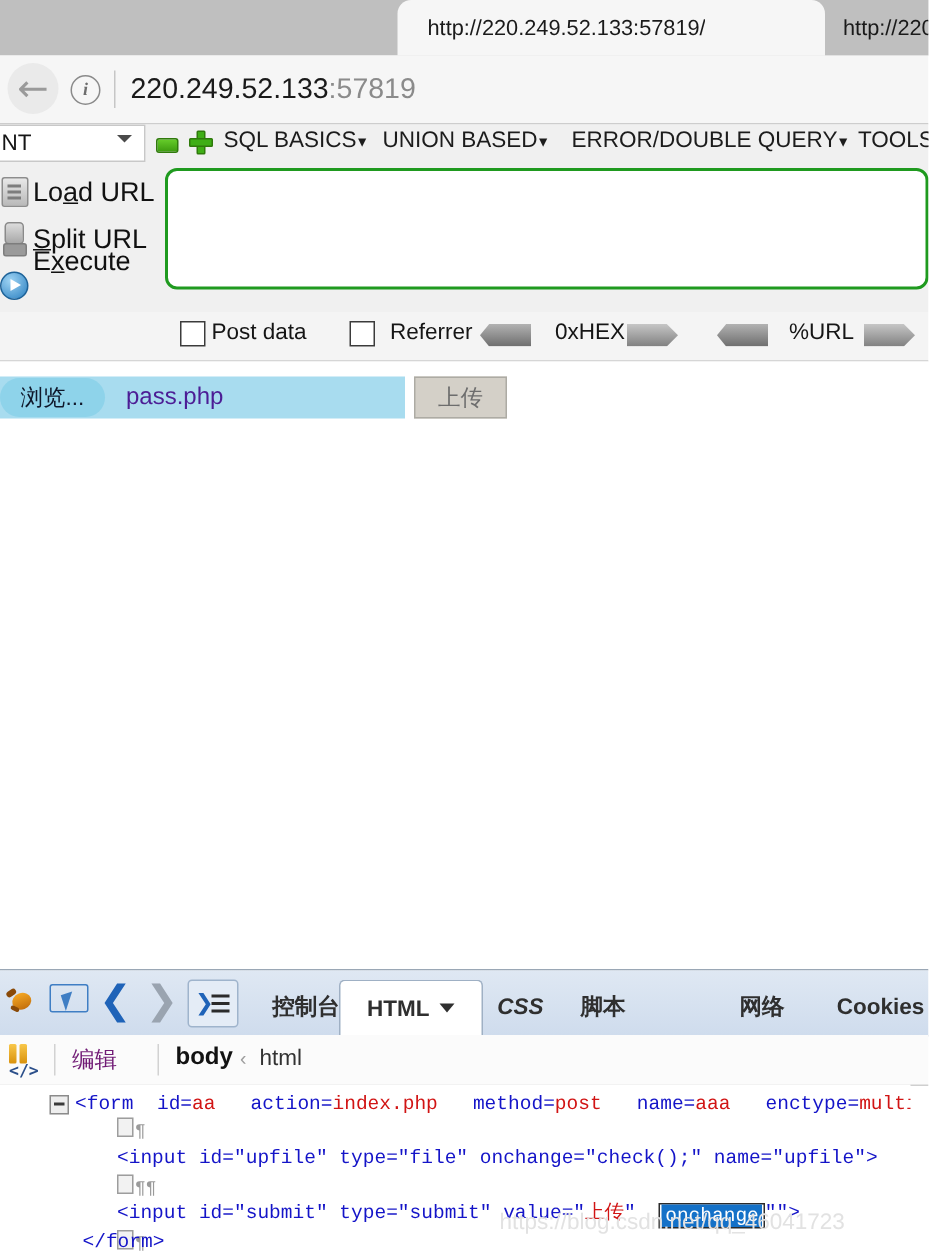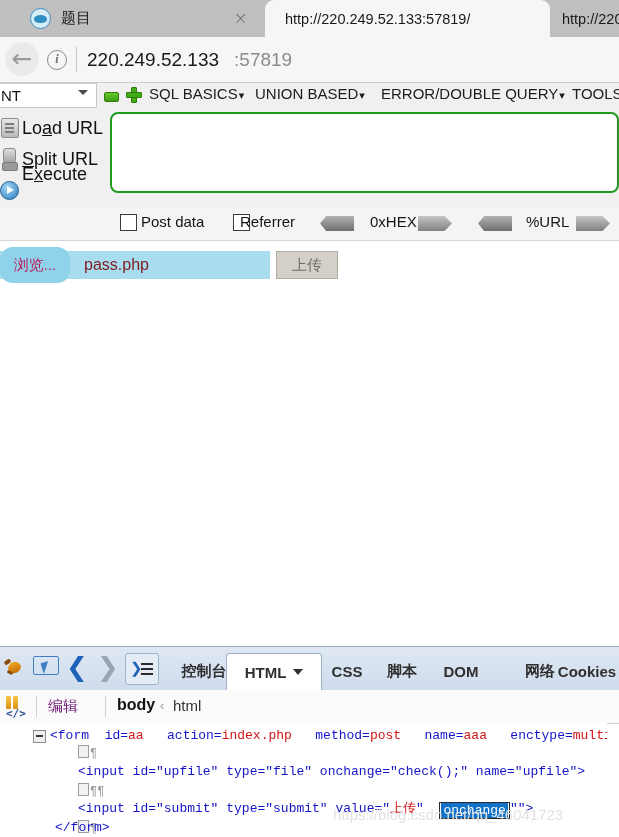--- a/index.html
+++ b/index.html
@@ -69,21 +69,21 @@
     position:absolute;left:47px;top:13px;width:18px;height:18px;
     border-radius:50%;border:1.4px solid #8a8a8a;color:#6d6d6d;
     font-size:12px;line-height:17px;text-align:center;
     font-family:"Liberation Serif",serif;font-style:italic;font-weight:bold;
   }
   .url-sep{position:absolute;left:76px;top:10px;width:1px;height:25px;background:#c6c6c6;}
   .url-text{
     position:absolute;left:87px;top:10px;height:25px;line-height:25px;
     font-size:19px;color:#1a1a1a;white-space:nowrap;
   }
-  .url-port{color:#8b8b8b;padding-left:15px;}
+  .url-port{color:#8b8b8b;}
 
   
   .hackbar{
     position:absolute;left:0;top:83px;width:619px;height:125px;
     background:#f0f0f0;
   }
   .hb-select{
     position:absolute;left:-40px;top:0;width:137px;height:25px;
     background:#ffffff;border:1px solid #c8c8c8;
     font-size:15px;color:#151515;
@@ -160,21 +160,21 @@
   .optrow{
     position:absolute;left:0;top:208px;width:619px;height:32px;
     background:#f4f4f4;border-bottom:1px solid #d6d6d6;
   }
   .chk{
     position:absolute;top:6px;width:15px;height:15px;
     background:#ffffff;border:1.5px solid #3b3b3b;
   }
   .chk1{left:120px;} .chk2{left:233px;}
   .opt-label{position:absolute;top:5px;font-size:15px;color:#151515;white-space:nowrap;}
-  .ol1{left:141px;} .ol2{left:240px;}
+  .ol1{left:141px;} .ol2{left:260px;}
   .ol3{left:370px;} .ol4{left:526px;}
 
   .arrow-l,.arrow-r{position:absolute;top:8px;width:34px;height:15px;}
   .arrow-l{
     background:linear-gradient(#b2b2b2,#6e6e6e);
     clip-path:polygon(100% 0,100% 100%,18% 100%,0 50%,18% 0);
   }
   .arrow-r{
     background:linear-gradient(#c6c6c6,#808080);
     clip-path:polygon(0 0,78% 0,100% 50%,78% 100%,0 100%);
@@ -184,26 +184,26 @@
 
   
   .page{
     position:absolute;left:0;top:241px;width:619px;height:405px;background:#ffffff;
   }
   .filewrap{
     position:absolute;left:0;top:10px;width:270px;height:28px;
     background:#a8dcef;display:flex;align-items:center;
   }
   .file-btn{
-    width:70px;height:36px;background:#8ed3ea;
+    width:70px;height:26px;background:#8ed3ea;
     display:flex;align-items:center;justify-content:center;
-    font-size:15px;color:#be185d;box-sizing:border-box;border-radius:13px;
+    font-size:15px;color:#0f172a;box-sizing:border-box;border-radius:13px;
   }
   .file-name{
-    margin-left:14px;font-size:16px;color:#7f1d1d;
+    margin-left:14px;font-size:16px;color:#4c1d95;
   }
   .upload-btn{
     position:absolute;left:276px;top:10px;width:62px;height:28px;
     background:#d4d0c8;border:1px solid #adaba4;
     display:flex;align-items:center;justify-content:center;
     font-size:15px;color:#6d6d6d;box-sizing:border-box;
   }
 
   
   .devtools{
@@ -249,24 +249,24 @@
     display:flex;align-items:center;justify-content:center;
     font-size:15px;font-weight:bold;color:#2f2f2f;white-space:nowrap;
     box-sizing:border-box;
   }
   .dt-tab.active{
     background:#ffffff;border:1px solid #9fb0c4;border-bottom:none;
     border-top-left-radius:4px;border-top-right-radius:4px;
   }
   .dtt0{left:170px;width:68px;}
   .dtt1{left:226px;width:96px;}
-  .dtt2{left:320px;width:54px;}
+  .dtt2{left:320px;width:54px;font-style:italic;}
   .dtt3{left:374px;width:56px;}
   .dtt4{left:430px;width:62px;}
-  .dtt5{left:512px;width:56px;text-align:center;}
+  .dtt5{left:480px;width:56px;text-align:center;}
   .dtt6{left:548px;width:78px;}
   .dt-tabcaret{
     margin-left:7px;width:0;height:0;
     border-left:5px solid transparent;border-right:5px solid transparent;
     border-top:6px solid #2f2f2f;
   }
 
   .dt-crumbbar{
     position:absolute;left:0;top:43px;width:619px;height:33px;
     background:#fbfbfb;border-bottom:1px solid #cfcfcf;
@@ -323,25 +323,20 @@
     position:absolute;left:333px;top:806px;font-size:15px;color:#e2e2e2;
     white-space:nowrap;font-family:"Liberation Sans",sans-serif;
   }
 </style>
 </head>
 <body>
 
 <div class="app">
 
   <div class="tabstrip">
-    <div class="tab tab-inactive tab1">
-      <div class="tab-favicon"></div>
-      <span class="tab-title">题目</span>
-      <span class="tab-close">×</span>
-    </div>
     <div class="tab tab-active tab2">
       <span class="tab-title">http://220.249.52.133:57819/</span>
 
     </div>
     <div class="tab tab-inactive tab3">
       <span class="tab-title">http://220.2</span>
     </div>
   </div>
 
   <div class="navbar">
@@ -439,23 +434,20 @@
       </div>
       <div class="dt-tab dtt1 active">
         <span>HTML</span>
         <span class="dt-tabcaret"></span>
       </div>
       <div class="dt-tab dtt2">
         <span>CSS</span>
       </div>
       <div class="dt-tab dtt3">
         <span>脚本</span>
-      </div>
-      <div class="dt-tab dtt4">
-        <span>DOM</span>
       </div>
       <div class="dt-tab dtt5">
         <span>网络</span>
       </div>
       <div class="dt-tab dtt6">
         <span>Cookies</span>
       </div>
     </div>
 
     <div class="dt-crumbbar">

